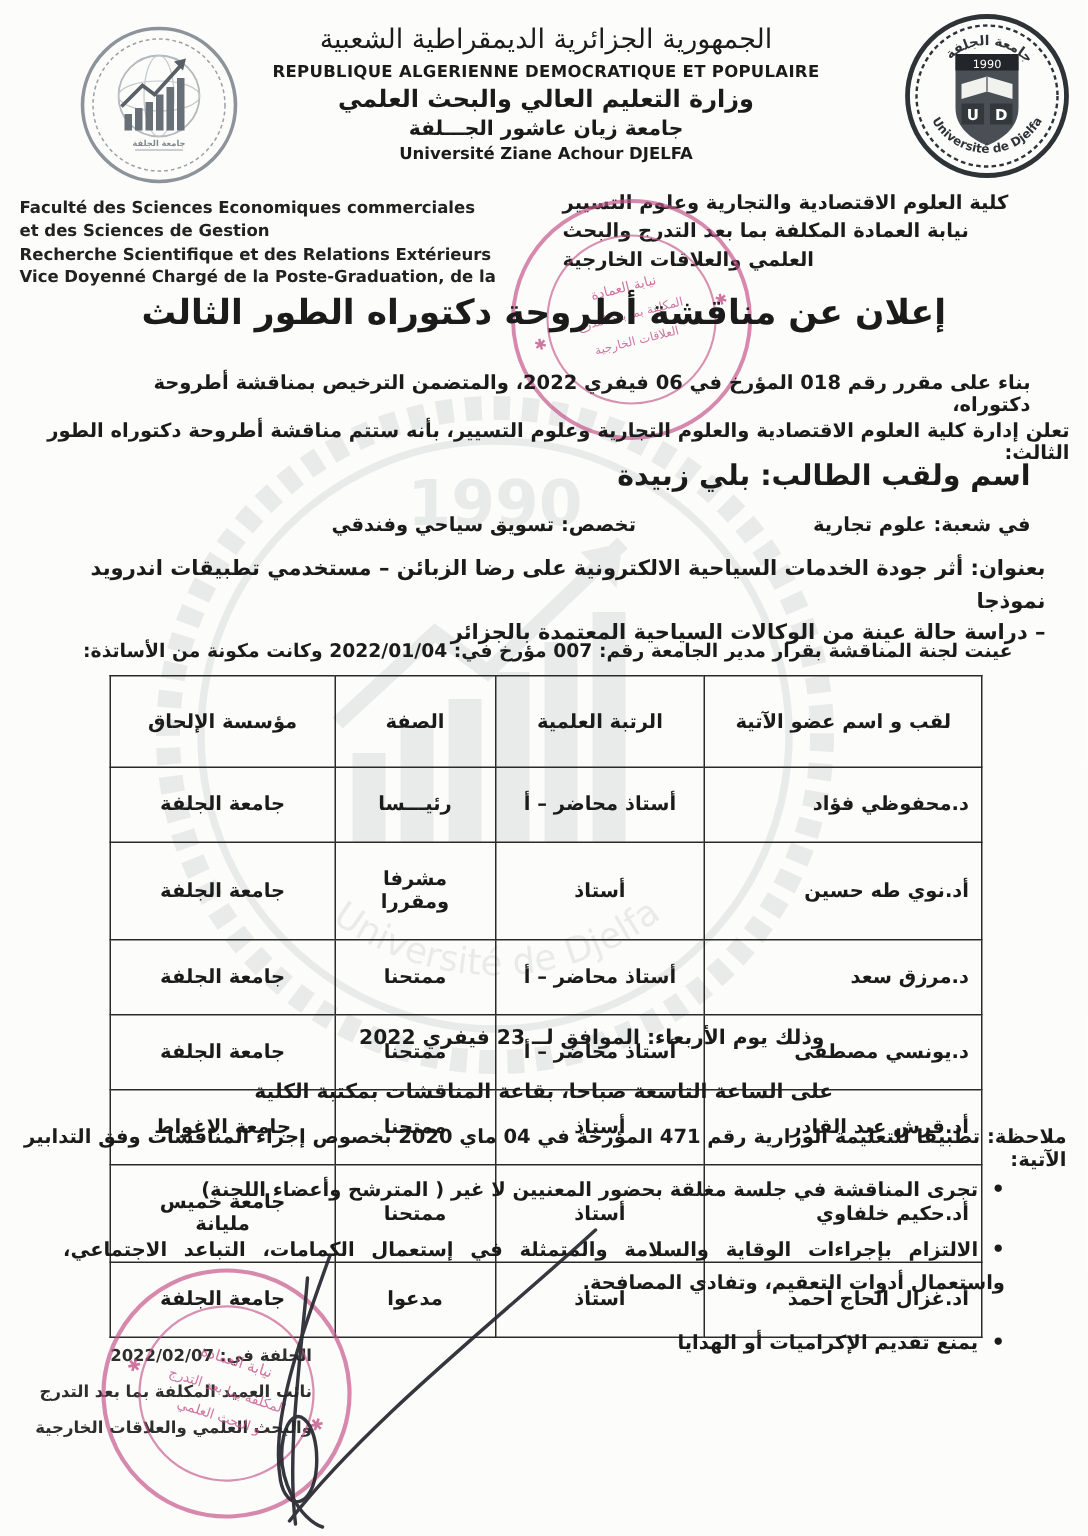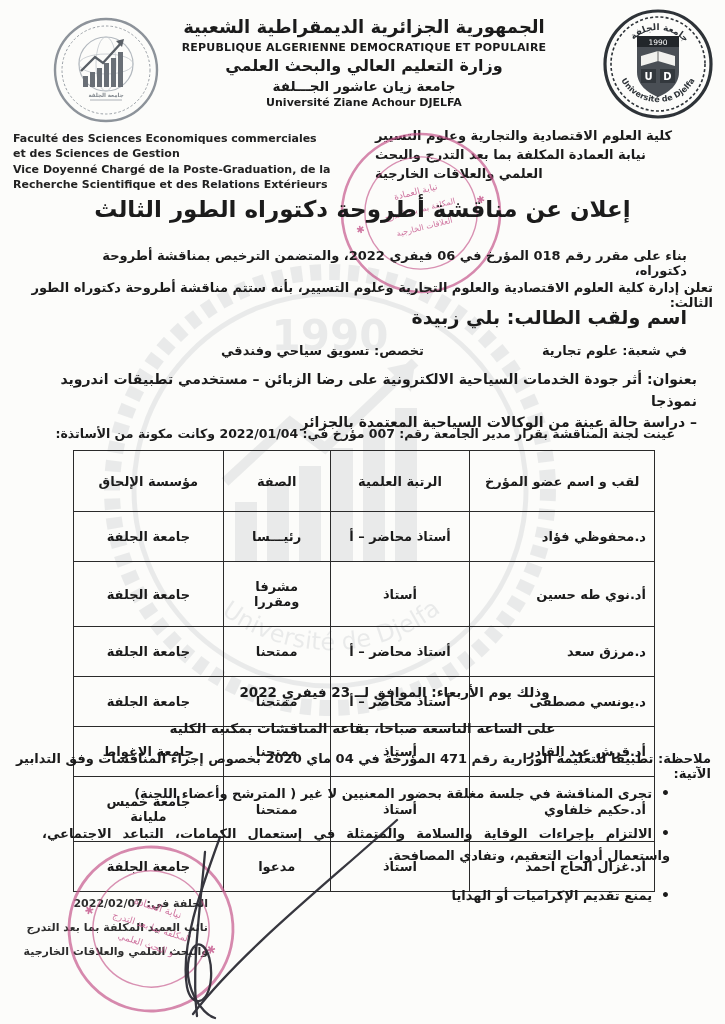--- a/index.html
+++ b/index.html
@@ -5,21 +5,21 @@
   html,body{margin:0;padding:0;background:#ffffff;}
   .page{
     position:relative;width:725px;height:1024px;margin:0 auto;
     background:#fcfcfa;color:#1b1b1b;overflow:hidden;
     font-family:"DejaVu Sans",sans-serif;
   }
   [dir="rtl"]{unicode-bidi:embed;}
 
   
   .hdr-center{position:absolute;top:16px;left:138px;width:452px;text-align:center;line-height:1.25;}
-  .h-ar1{font-size:18px;font-weight:700;}
+  .h-ar1{font-size:18px;font-weight:400;}
   .h-fr1{font-size:11px;font-weight:700;letter-spacing:.2px;margin-top:2px;}
   .h-ar2{font-size:16px;font-weight:800;margin-top:2px;}
   .h-fr2{font-size:10px;font-weight:700;margin-top:2px;white-space:nowrap;}
   .h-ar3{font-size:13.5px;font-weight:800;margin-top:2px;}
   .h-fr3{font-size:11px;font-weight:600;margin-top:1px;}
   .logo{position:absolute;}
   .logo-left{top:14px;left:50px;width:112px;height:112px;}
   .logo-right{top:6px;left:600px;width:116px;height:116px;}
 
   
@@ -138,22 +138,22 @@
     <div class="h-ar1" dir="rtl">الجمهورية الجزائرية الديمقراطية الشعبية</div>
     <div class="h-fr1">REPUBLIQUE ALGERIENNE DEMOCRATIQUE ET POPULAIRE</div>
     <div class="h-ar2" dir="rtl">وزارة التعليم العالي والبحث العلمي</div>
     <div class="h-ar3" dir="rtl">جامعة زيان عاشور الجـــلفة</div>
     <div class="h-fr3">Université Ziane Achour DJELFA</div>
   </div>
 
   <div class="fac-fr">
     <div>Faculté des Sciences Economiques  commerciales</div>
     <div>et des Sciences de Gestion</div>
+    <div>Recherche Scientifique et des Relations Extérieurs</div>
     <div>Vice Doyenné Chargé de la Poste-Graduation, de la</div>
-    <div>Recherche Scientifique et des Relations Extérieurs</div>
   </div>
   <div class="fac-ar" dir="rtl">
     <div>كلية العلوم الاقتصادية والتجارية وعلوم التسيير</div>
     <div>نيابة العمادة المكلفة بما بعد التدرج والبحث</div>
     <div>العلمي والعلاقات الخارجية</div>
   </div>
 
   <svg class="stamp stamp-top" viewBox="0 0 170 170" aria-hidden="true">
     <g transform="rotate(-14 85 85)" stroke="#c4548a" fill="#c4548a">
       <circle cx="85" cy="85" r="79" fill="none" stroke-width="2.6" opacity=".85"></circle>
@@ -199,21 +199,21 @@
 
   <table class="jury-table" dir="rtl">
     <colgroup>
         <col style="width:185px">
         <col style="width:140px">
         <col style="width:107px">
         <col style="width:150px">
       </colgroup>
     <thead>
       <tr>
-        <th>لقب و اسم عضو المؤرخ</th>
+        <th>لقب و اسم عضو الآتية</th>
         <th>الرتبة العلمية</th>
         <th>الصفة</th>
         <th>مؤسسة الإلحاق</th>
       </tr>
     </thead>
     <tbody>
       <tr>
         <td class="name">د.محفوظي فؤاد</td>
         <td>أستاذ محاضر – أ</td>
         <td>رئيـــسا</td>

